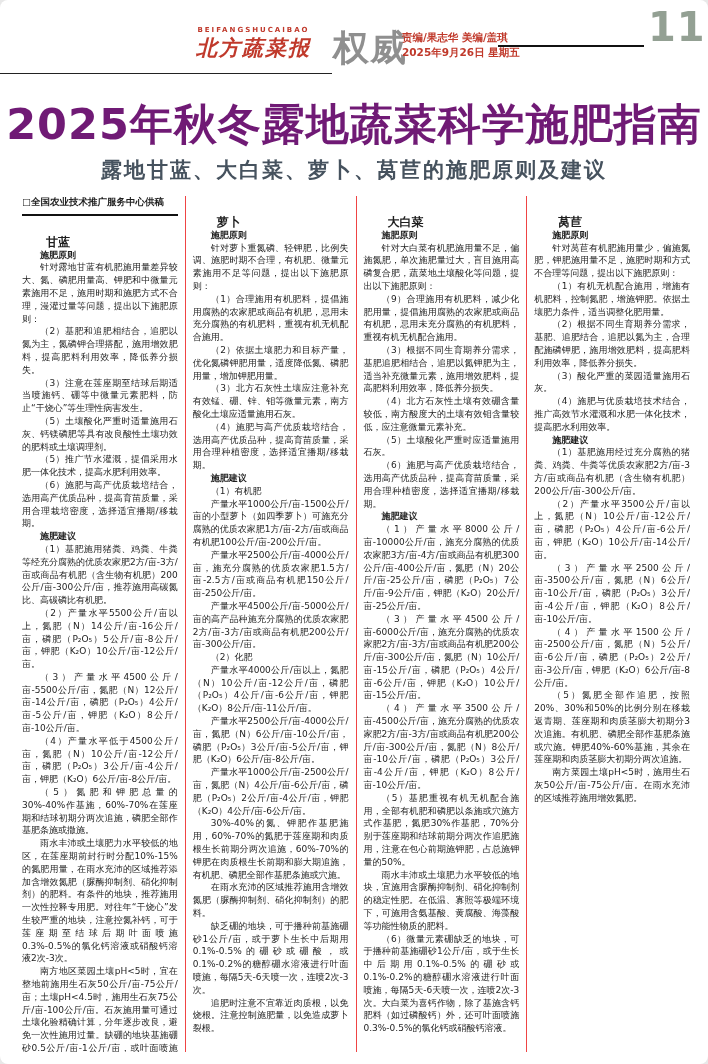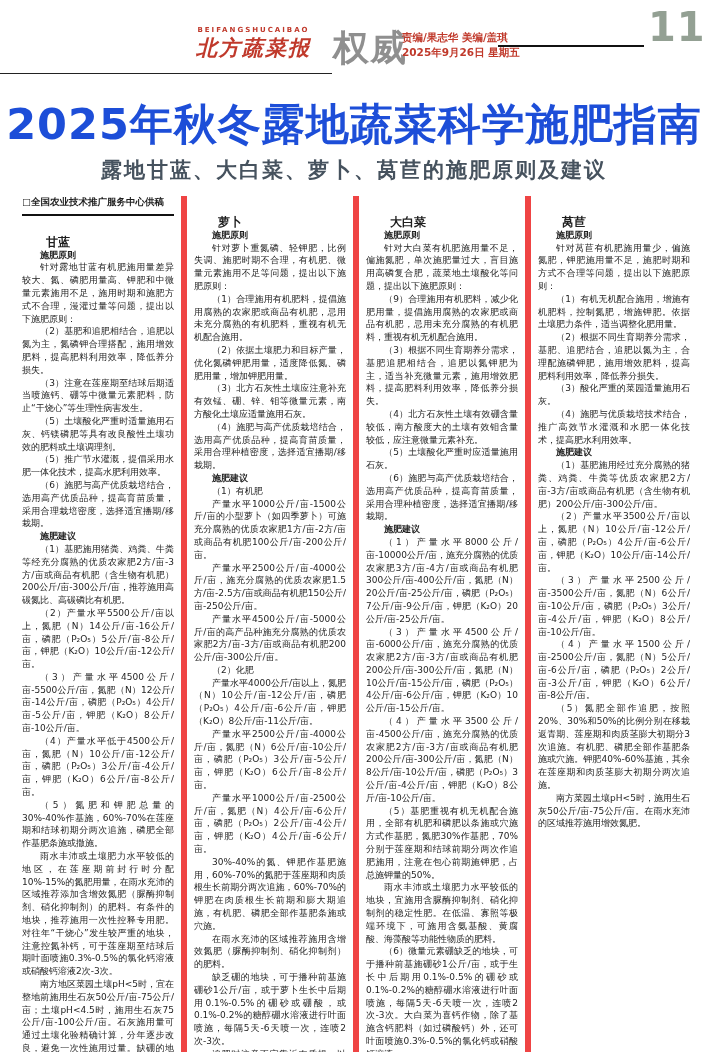--- a/index.html
+++ b/index.html
@@ -1,35 +1,35 @@
 <!DOCTYPE html>
 <html><head>
 <meta charset="utf-8">
 <style>
   html,body{margin:0;padding:0;background:#e8e8e8;}
   .page{
     position:relative;width:708px;height:1064px;margin:0 auto;background:#ffffff;
-    font-family:"DejaVu Sans","Liberation Sans",sans-serif;overflow:hidden;color:#1e1e1e;
+    font-family:"DejaVu Sans","Liberation Sans",sans-serif;overflow:hidden;color:#1e1e1e;border-radius:8px;
   }
   
   .masthead{position:relative;height:92px;}
   .mast-line-left{position:absolute;left:0;top:73px;width:332px;border-top:1.5px solid #222;}
   .logo-block{position:absolute;left:196px;top:26px;text-align:center;color:#c0392b;}
   .logo-en{font-size:7px;font-weight:700;letter-spacing:2px;line-height:9px;}
   .logo-cn{font-size:21px;font-weight:900;font-style:italic;letter-spacing:2px;line-height:26px;}
   .brand{position:absolute;left:333px;top:24px;font-size:36px;font-weight:900;color:#8f8f8f;letter-spacing:1px;}
   .edit-block{position:absolute;left:402px;top:30px;color:#c0392b;font-size:10.5px;font-weight:700;line-height:15px;white-space:nowrap;}
   .mast-line-right{position:absolute;left:498px;top:45px;width:146px;border-top:2px solid #111;}
   .pagenum{position:absolute;left:648px;top:4px;font-size:40px;font-weight:700;color:#93a093;letter-spacing:1px;}
   
-  .headline{margin-top:6px;text-align:center;font-size:43px;line-height:52px;font-weight:900;color:#1d4ed8;letter-spacing:1px;white-space:nowrap;}
+  .headline{margin-top:6px;text-align:center;font-size:43px;line-height:52px;font-weight:900;color:#701a75;letter-spacing:1px;white-space:nowrap;}
   .deck{margin-top:8px;text-align:center;font-size:21px;line-height:24px;font-weight:700;color:#46525e;letter-spacing:2px;white-space:nowrap;}
   
   .cols{display:flex;align-items:stretch;margin:14px 18px 0 22px;height:856px;overflow:hidden;}
-  .col{flex:1 1 0;padding:0 7px;border-right:6px solid #ef4444;font-size:9px;line-height:12.8px;text-align:justify;overflow:hidden;}
+  .col{flex:1 1 0;padding:0 7px;border-right:1px solid #ef4444;font-size:9px;line-height:12.8px;text-align:justify;overflow:hidden;}
   .col:first-child{padding-left:0;}
   .col:last-child{border-right:none;padding-right:0;}
   .blk-by{font-weight:700;font-size:9.5px;border-bottom:2px solid #111;padding-bottom:5px;margin-bottom:9px;text-align:left;white-space:nowrap;}
   .blk-h{font-weight:700;font-size:12px;text-indent:2em;margin-top:20px;}
   .blk-s{font-weight:700;text-indent:2em;}
   .blk-p{text-indent:2em;}
 </style>
 </head>
 <body>
 

